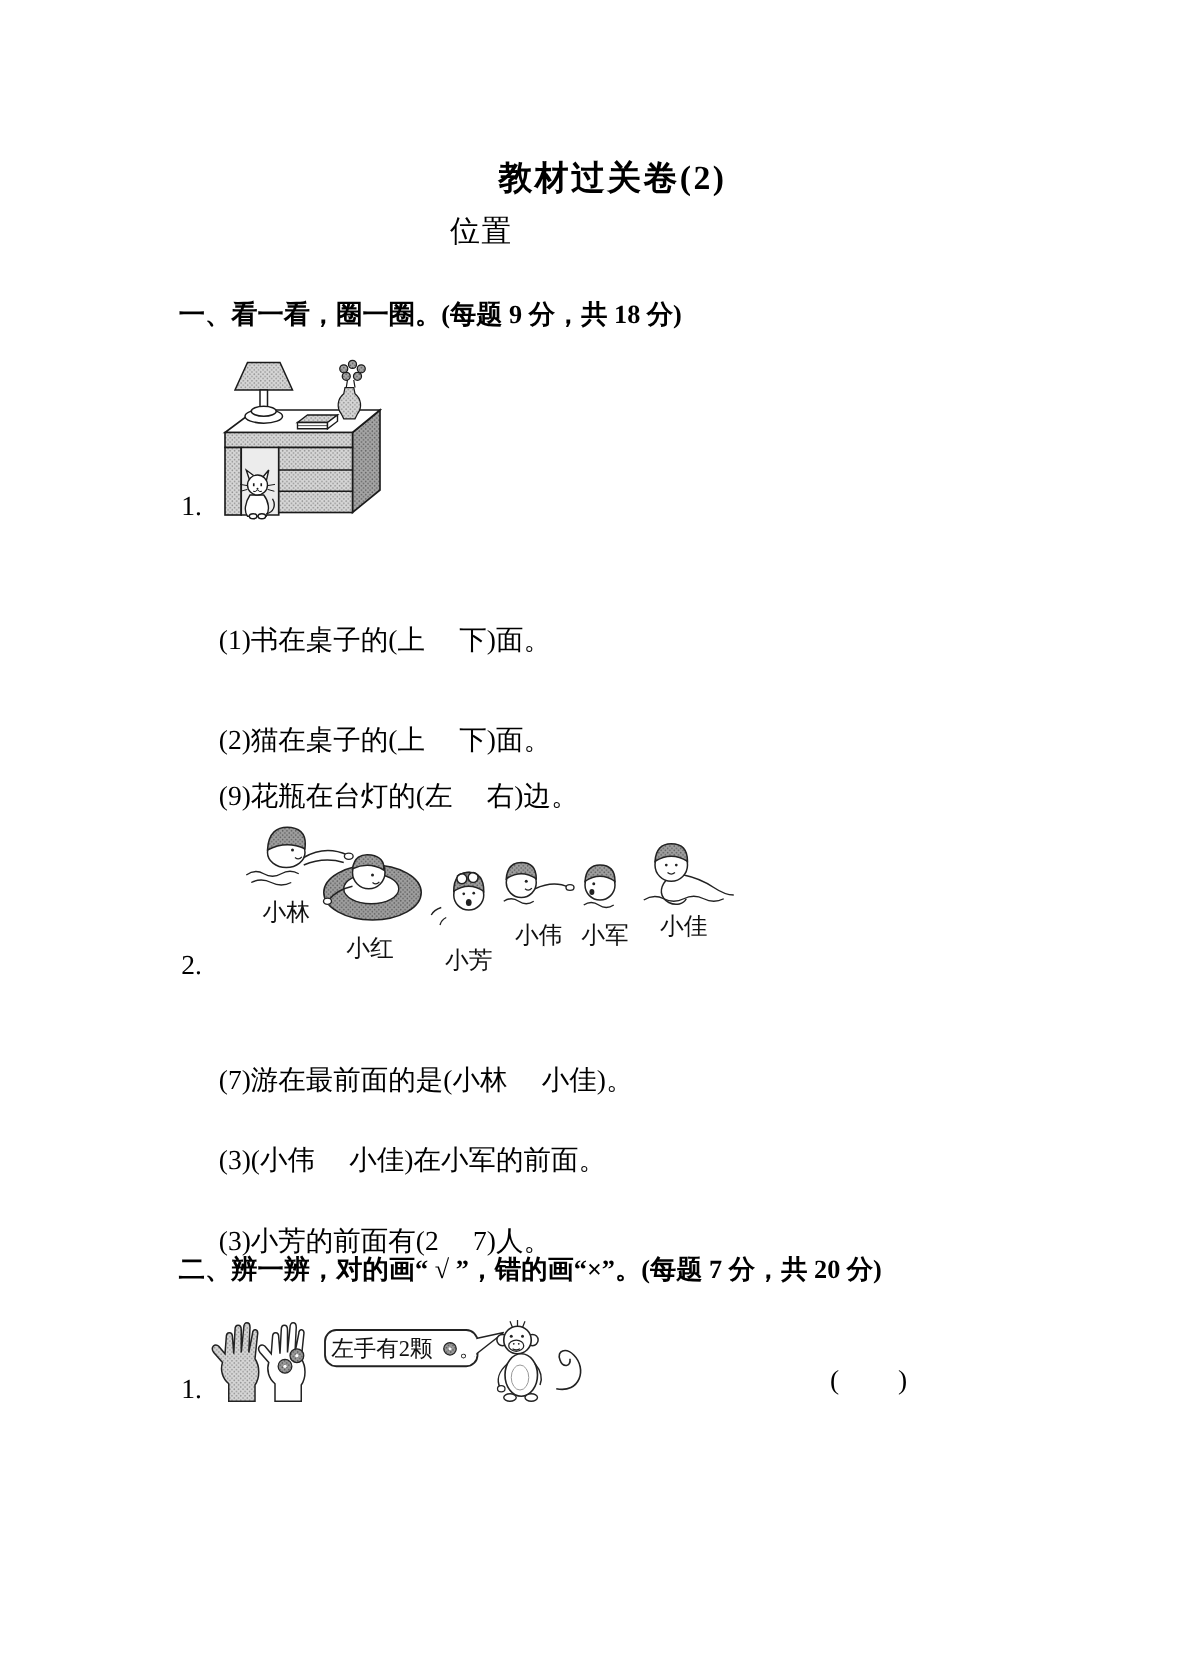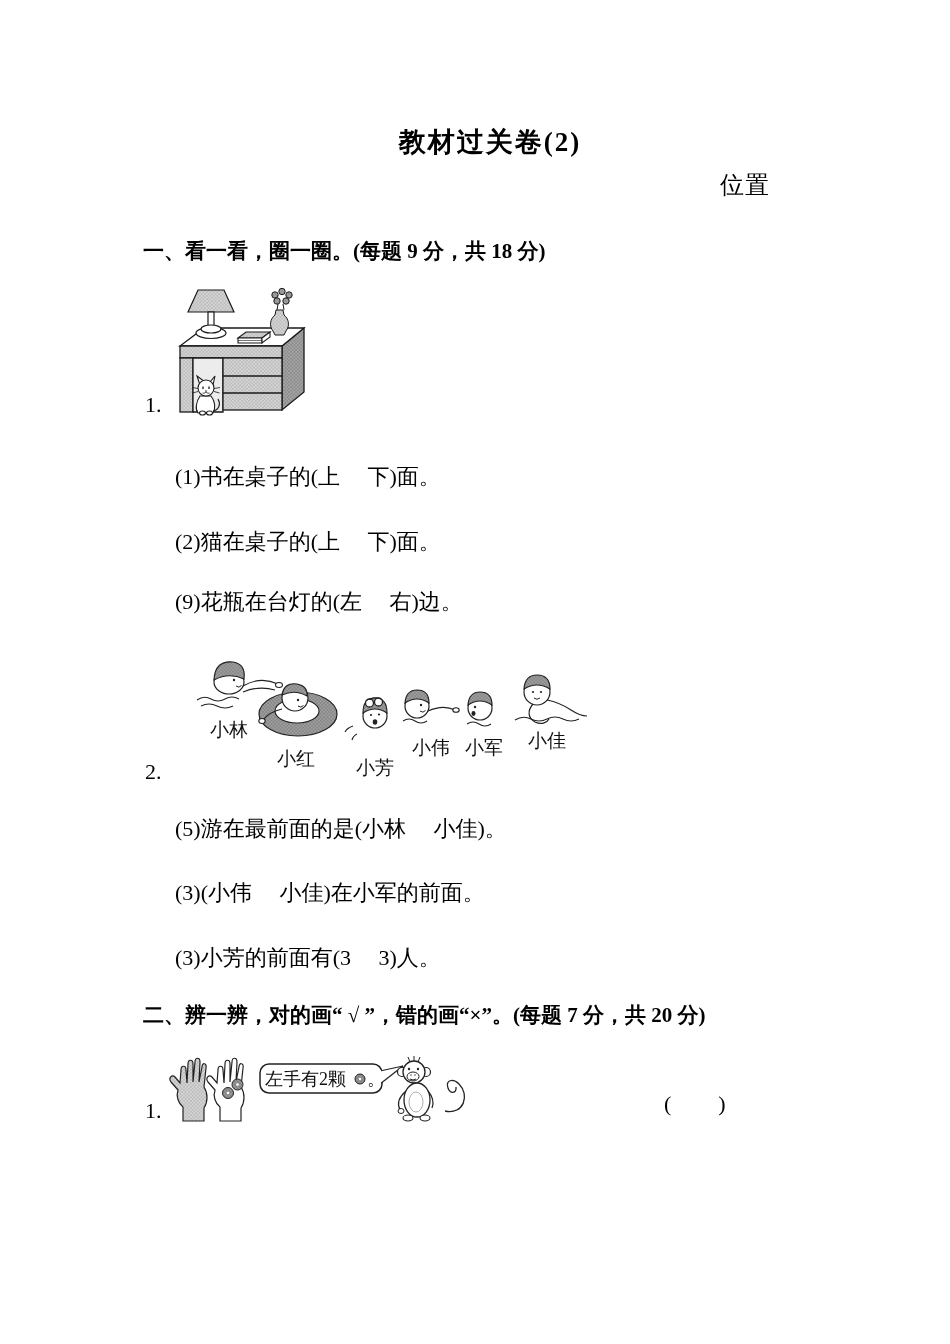--- a/index.html
+++ b/index.html
@@ -1,24 +1,24 @@
 <!DOCTYPE html>
 <html><head>
 <meta charset="utf-8">
 <style>
   html,body{margin:0;padding:0;background:#ffffff;}
   body{width:950px;height:1344px;position:relative;overflow:hidden;
        font-family:"Liberation Serif","DejaVu Serif",serif;color:#000;}
   .abs{position:absolute;}
   .title{top:124px;left:0;width:950px;text-align:center;font-size:27px;font-weight:bold;
          letter-spacing:2px;transform:translateX(15px);}
-  .subtitle{top:169px;left:0;width:770px;text-align:right;font-size:24px;letter-spacing:1px;font-family:Liberation Mono, monospace;}
+  .subtitle{top:169px;left:0;width:770px;text-align:center;font-size:24px;letter-spacing:1px;font-family:Liberation Mono, monospace;}
   .heading{left:143px;font-size:21px;font-weight:bold;white-space:nowrap;}
   .qnum{left:145px;font-size:22px;}
-  .item{left:175px;font-size:22px;white-space:nowrap;}
+  .item{left:175px;font-size:22px;white-space:nowrap;margin-top:35px;}
   .blank{left:664px;top:1089px;font-size:22px;letter-spacing:1px;}
   svg{position:absolute;overflow:visible;}
   svg text{font-family:"Liberation Serif","DejaVu Serif",serif;fill:#111;}
   .svglabel{font-size:19px;text-anchor:middle;}
   .bubbletext{font-size:18px;}
 </style>
 </head>
 <body>
 
 <div>
@@ -83,21 +83,21 @@
       <path d="M25,98.5 L25,101 M31,98.5 L31,101" stroke-width="1.3" fill="none"></path>
       <circle cx="28" cy="103" r="0.8" fill="#1a1a1a" stroke="none"></circle>
       <path d="M28,104 q-2,2 -3.5,1 M28,104 q2,2 3.5,1" fill="none" stroke-width="0.8"></path>
       <path d="M20,100.5 L14,99.5 M20,103.5 L14.5,105 M36,100.5 L42,99.5 M36,103.5 L41.5,105" fill="none" stroke-width="0.8"></path>
     </g>
   </svg>
 
   <div class="abs qnum" style="top:392px">1.</div>
 
   <div class="abs item" style="top:462px">(1)书在桌子的(上　 下)面。</div>
-  <div class="abs item" style="top:527px">(2)猫在桌子的(上　 下)面。</div>
+  <div class="abs item" style="top:542px">(2)猫在桌子的(上　 下)面。</div>
   <div class="abs item" style="top:587px">(9)花瓶在台灯的(左　 右)边。</div>
 
   <svg class="abs" style="left:185px;top:648px" width="410" height="135" viewBox="0 0 410 135">
     <defs>
       <pattern id="sw-d" width="3.5" height="3.5" patternUnits="userSpaceOnUse">
         <rect width="3.5" height="3.5" fill="#9f9f9f"></rect>
         <circle cx="0.9" cy="0.9" r="0.65" fill="#5d5d5d"></circle>
         <circle cx="2.6" cy="2.6" r="0.65" fill="#5d5d5d"></circle>
       </pattern>
     </defs>
@@ -160,23 +160,23 @@
       <path d="M349,50 q3,2.5 6,0" fill="none" stroke="#222" stroke-width="1"></path>
       <path d="M362,52 C372,54 380,58 386,62 C392,66 397,68 402,68" fill="none" stroke="#222" stroke-width="1.2"></path>
       <path d="M348,56 C342,63 343,70 350,74 C356,77 362,75 364,71" fill="none" stroke="#222" stroke-width="1.2"></path>
       <path d="M330,72 q8,-5 16,-1 q8,4 16,0 q8,-4 16,0 q8,4 16,0" fill="none" stroke="#222" stroke-width="1.1"></path>
       <text class="svglabel" x="362" y="99">小佳</text>
     </g>
   </svg>
 
   <div class="abs qnum" style="top:759px">2.</div>
 
-  <div class="abs item" style="top:814px">(5)游在最前面的是(小林　 小佳)。</div>
+  <div class="abs item" style="top:814px">(7)游在最前面的是(小林　 小佳)。</div>
   <div class="abs item" style="top:878px">(3)(小伟　 小佳)在小军的前面。</div>
-  <div class="abs item" style="top:943px">(3)小芳的前面有(3　 3)人。</div>
+  <div class="abs item" style="top:943px">(3)小芳的前面有(2　 7)人。</div>
 
   <div class="abs heading" style="top:1001px">二、辨一辨，对的画“ √ ”，错的画“×”。(每题 7 分，共 20 分)</div>
 
   <svg class="abs" style="left:162px;top:1051px" width="312" height="76" viewBox="0 0 312 76">
     <defs>
       <pattern id="hm-l" width="3.5" height="3.5" patternUnits="userSpaceOnUse">
         <rect width="3.5" height="3.5" fill="#d7d7d7"></rect>
         <circle cx="0.9" cy="0.9" r="0.65" fill="#8f8f8f"></circle>
         <circle cx="2.6" cy="2.6" r="0.65" fill="#8f8f8f"></circle>
       </pattern>

